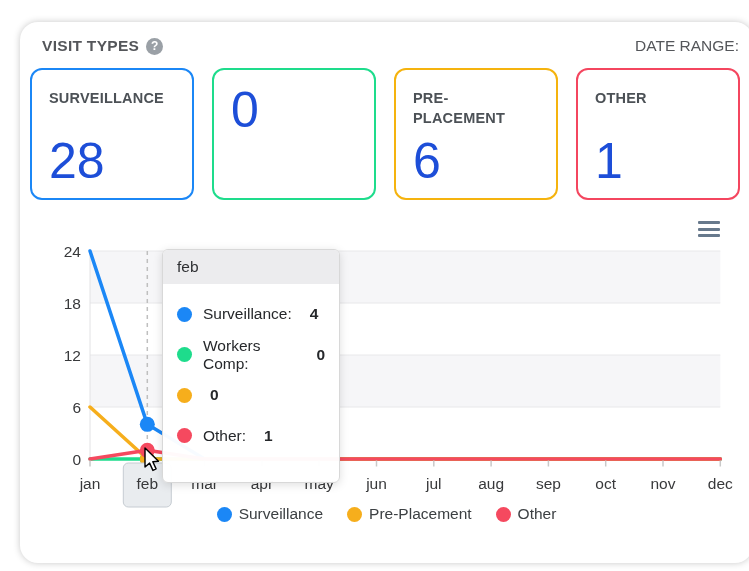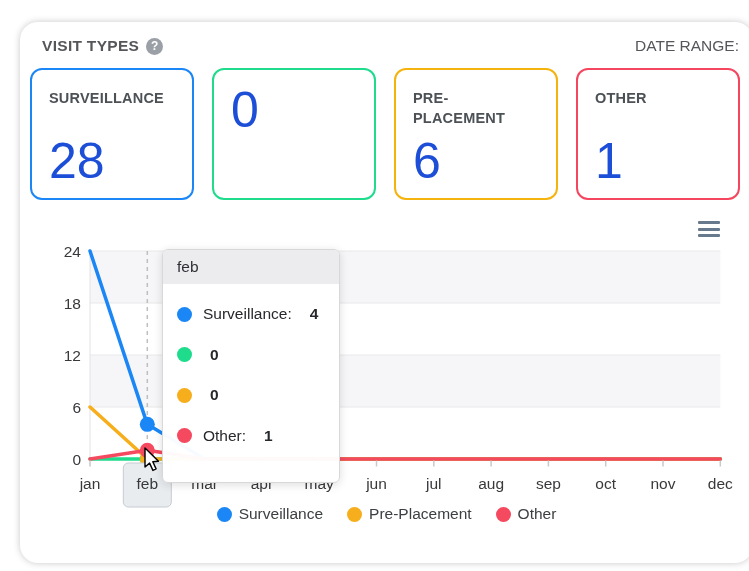--- a/index.html
+++ b/index.html
@@ -138,20 +138,21 @@
   <div class="tooltip">
     <div class="tt-header">feb</div>
     <div class="tt-body">
       <div class="tt-row">
         <span class="tt-dot" style="background: rgb(27, 135, 246);"></span>
         <span>Surveillance:</span>
         <span class="tt-val">4</span>
       </div>
       <div class="tt-row">
         <span class="tt-dot" style="background: rgb(30, 220, 140);"></span>
+        <span>Workers Comp:</span>
         <span class="tt-val">0</span>
       </div>
       <div class="tt-row">
         <span class="tt-dot" style="background: rgb(246, 174, 28);"></span>
         <span class="tt-val">0</span>
       </div>
       <div class="tt-row">
         <span class="tt-dot" style="background: rgb(245, 73, 95);"></span>
         <span>Other:</span>
         <span class="tt-val">1</span>

